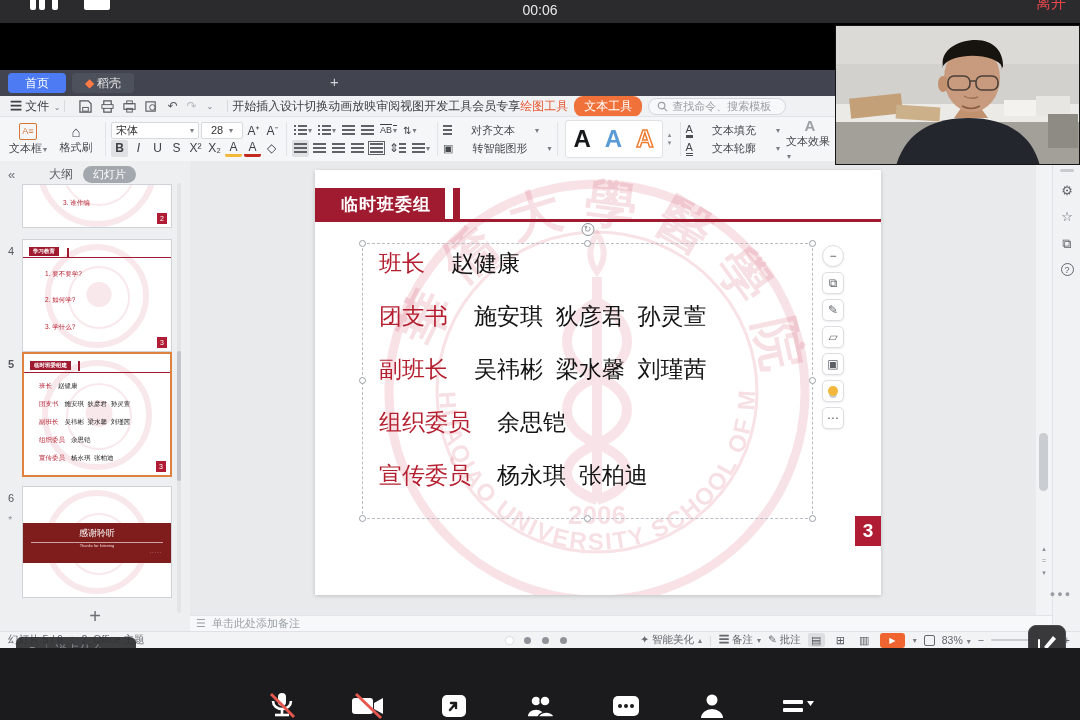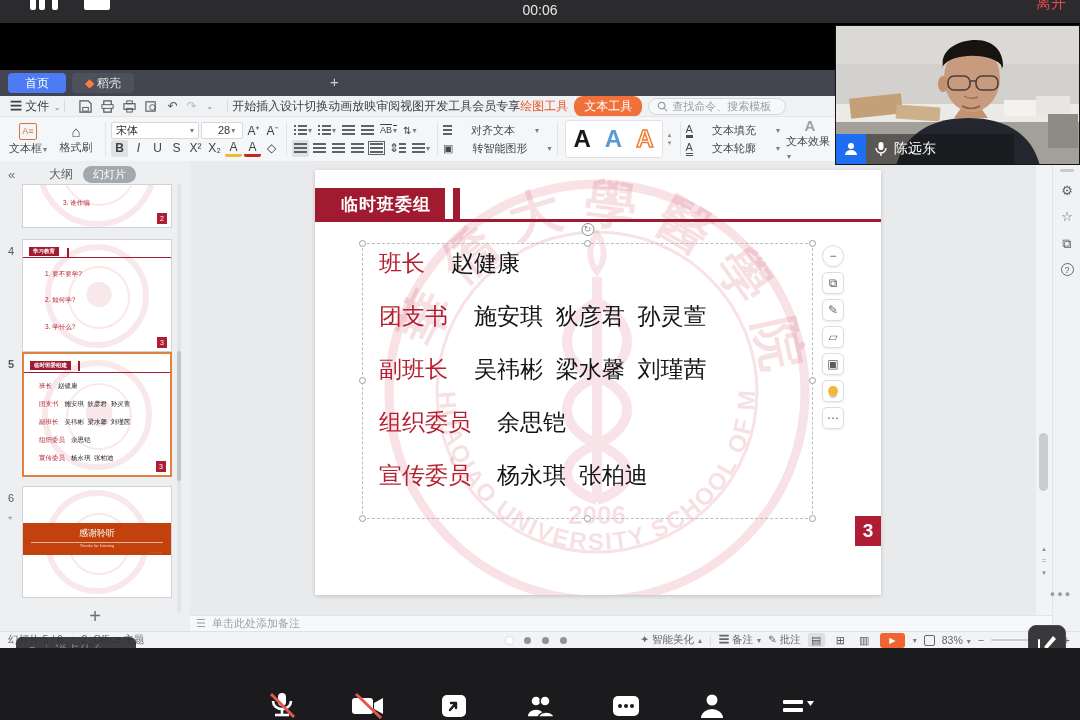--- a/index.html
+++ b/index.html
@@ -41,21 +41,21 @@
 
   
   #toolbar{left:0;top:46px;width:1080px;height:45px;background:#f5f6f7;border-top:1px solid #e3e4e7;display:flex;align-items:stretch;padding:2px 4px;}
   .tgroup{display:flex;align-items:center;}
   .tsep{width:1px;background:#e2e3e6;margin:3px 5px;}
   .bigbtn{width:48px;display:flex;flex-direction:column;align-items:center;justify-content:center;font-size:11px;color:#45484e;gap:1px;}
   .bigbtn .bicon{font-size:15px;line-height:15px;}
   .tcol{display:flex;flex-direction:column;justify-content:space-between;padding:2px 0;}
   .trow{display:flex;align-items:center;height:19px;gap:2px;}
   .fontsel{width:88px;height:17px;border:1px solid #d7d9dd;background:#fff;border-radius:2px;font-size:11px;color:#333;padding:0 4px;display:flex;justify-content:space-between;align-items:center;}
-  .sizesel{width:42px;height:17px;border:1px solid #d7d9dd;background:#fff;border-radius:2px;font-size:11px;color:#333;padding:0 16px;display:flex;justify-content:space-between;align-items:center;}
+  .sizesel{width:42px;height:17px;border:1px solid #d7d9dd;background:#fff;border-radius:2px;font-size:11px;color:#333;padding:0 9px;display:flex;justify-content:space-between;align-items:center;}
   .fbtn{min-width:17px;height:17px;display:flex;align-items:center;justify-content:center;font-size:12px;color:#3e4146;padding:0 2px;border-radius:2px;}
   .fbtn.sel{background:#dfe1e5;}
   .caret{font-size:8px;color:#7a7d84;margin-left:1px;}
   .lni{display:inline-block;width:13px;height:10px;background:repeating-linear-gradient(to bottom,#5f6368 0 1.6px,transparent 1.6px 4.2px);}
   .lni.bul{background:repeating-linear-gradient(to bottom,#5f6368 0 1.6px,transparent 1.6px 4.2px) right/9px 10px no-repeat,repeating-linear-gradient(to bottom,#5f6368 0 1.6px,transparent 1.6px 4.2px) left/2px 10px no-repeat;}
   .gallery{display:flex;align-items:center;background:#fff;border:1px solid #e0e1e4;border-radius:3px;height:38px;padding:0 8px;gap:14px;margin:0 2px;align-self:center;}
   .gA1{font-size:24px;font-weight:bold;color:#17181a;}
   .gA2{font-size:24px;font-weight:bold;color:#5b9bd5;}
   .gA3{font-size:24px;font-weight:bold;color:#fff;-webkit-text-stroke:1.5px #ed7d31;text-shadow:0 0 0 #ed7d31;}
   .txt2{font-size:11px;color:#45484e;display:flex;align-items:center;gap:19px;}
@@ -396,21 +396,21 @@
         <div class="t5row" style="top:64px"><span class="r">副班长</span><span class="n">吴祎彬  梁水馨  刘瑾茜</span></div>
         <div class="t5row" style="top:82px"><span class="r">组织委员</span><span class="n">余思铠</span></div>
         <div class="t5row" style="top:100px"><span class="r">宣传委员</span><span class="n">杨永琪  张柏迪</span></div>
         <div class="badge">3</div>
       </div>
 
       <span class="tnum" style="top:331px">6</span>
       <span class="tnum" style="top:348px;font-size:8px;color:#8a8d93">⁎</span>
       <div class="thumb" style="top:325px;height:112px;">
         <div class="mini-seal" style="width:104px;height:104px;"></div>
-        <div style="position:absolute;left:0;right:0;top:36px;height:32px;background:#c2410c;">
+        <div style="position:absolute;left:0;right:0;top:36px;height:40px;background:#7f1d1d;">
           <div style="text-align:center;color:#fff;font-size:9px;font-family:'DejaVu Serif',serif;margin-top:4px;">感谢聆听</div>
           <div style="border-top:0.5px solid rgba(255,255,255,.6);margin:2px 8px 0;"></div>
           <div style="text-align:center;color:#f2d4d8;font-size:4px;">Thanks for listening</div>
           <div style="text-align:right;color:#f2d4d8;font-size:4px;padding-right:10px;margin-top:2px;">· · · · ·</div>
         </div>
       </div>
 
       <div class="sp-scroll">
           <span class="th" style="top:168px;height:130px"></span>
         </div>
@@ -543,34 +543,20 @@
       <ellipse cx="136" cy="52" rx="28" ry="34" fill="#c99b7e"></ellipse>
       <path d="M106 44 C 106 18, 166 14, 166 44 L 166 34 C 150 22, 118 24, 106 40 Z" fill="#17130e"></path>
       <path d="M107 40 C 104 24, 122 14, 140 14 C 158 14, 168 26, 167 42 C 160 26, 116 26, 107 40 Z" fill="#17130e"></path>
       <ellipse cx="107" cy="58" rx="5" ry="8" fill="#c2916f"></ellipse>
       <rect x="112" y="50" width="22" height="14" rx="6" fill="none" stroke="#4a4038" stroke-width="1.6"></rect>
       <rect x="140" y="50" width="22" height="14" rx="6" fill="none" stroke="#4a4038" stroke-width="1.6"></rect>
       <line x1="134" y1="55" x2="140" y2="55" stroke="#4a4038" stroke-width="1.5"></line>
       <path d="M128 70 q 6 4 14 1" fill="none" stroke="#9c6f52" stroke-width="1.4"></path>
       <path d="M126 80 q 9 5 18 0" fill="none" stroke="#8a5a40" stroke-width="1.6"></path>
     </svg>
-    <div id="nametag">
-      <span class="avatar">
-        <svg width="16" height="16" viewBox="0 0 16 16">
-            <circle cx="8" cy="5" r="3" fill="#fff"></circle>
-            <path d="M2 14 a6 5 0 0 1 12 0 Z" fill="#fff"></path>
-          </svg>
-      </span>
-      <svg width="12" height="15" viewBox="0 0 12 15" style="margin-left:9px">
-          <rect x="3.5" y="0" width="5" height="8" rx="2.5" fill="#fff"></rect>
-          <path d="M1 6 a5 5 0 0 0 10 0" fill="none" stroke="#fff" stroke-width="1.4"></path>
-          <line x1="6" y1="11" x2="6" y2="14" stroke="#fff" stroke-width="1.4"></line>
-        </svg>
-      <span class="nm">陈远东</span>
-    </div>
   </div>
 
   <div id="chatpill" class="abs">
     <span class="sm">☺</span>
     <span class="dv"></span>
     <span>说点什么...</span>
   </div>
 
   <div id="annot" class="abs">
     <svg width="22" height="22" viewBox="0 0 22 22">

